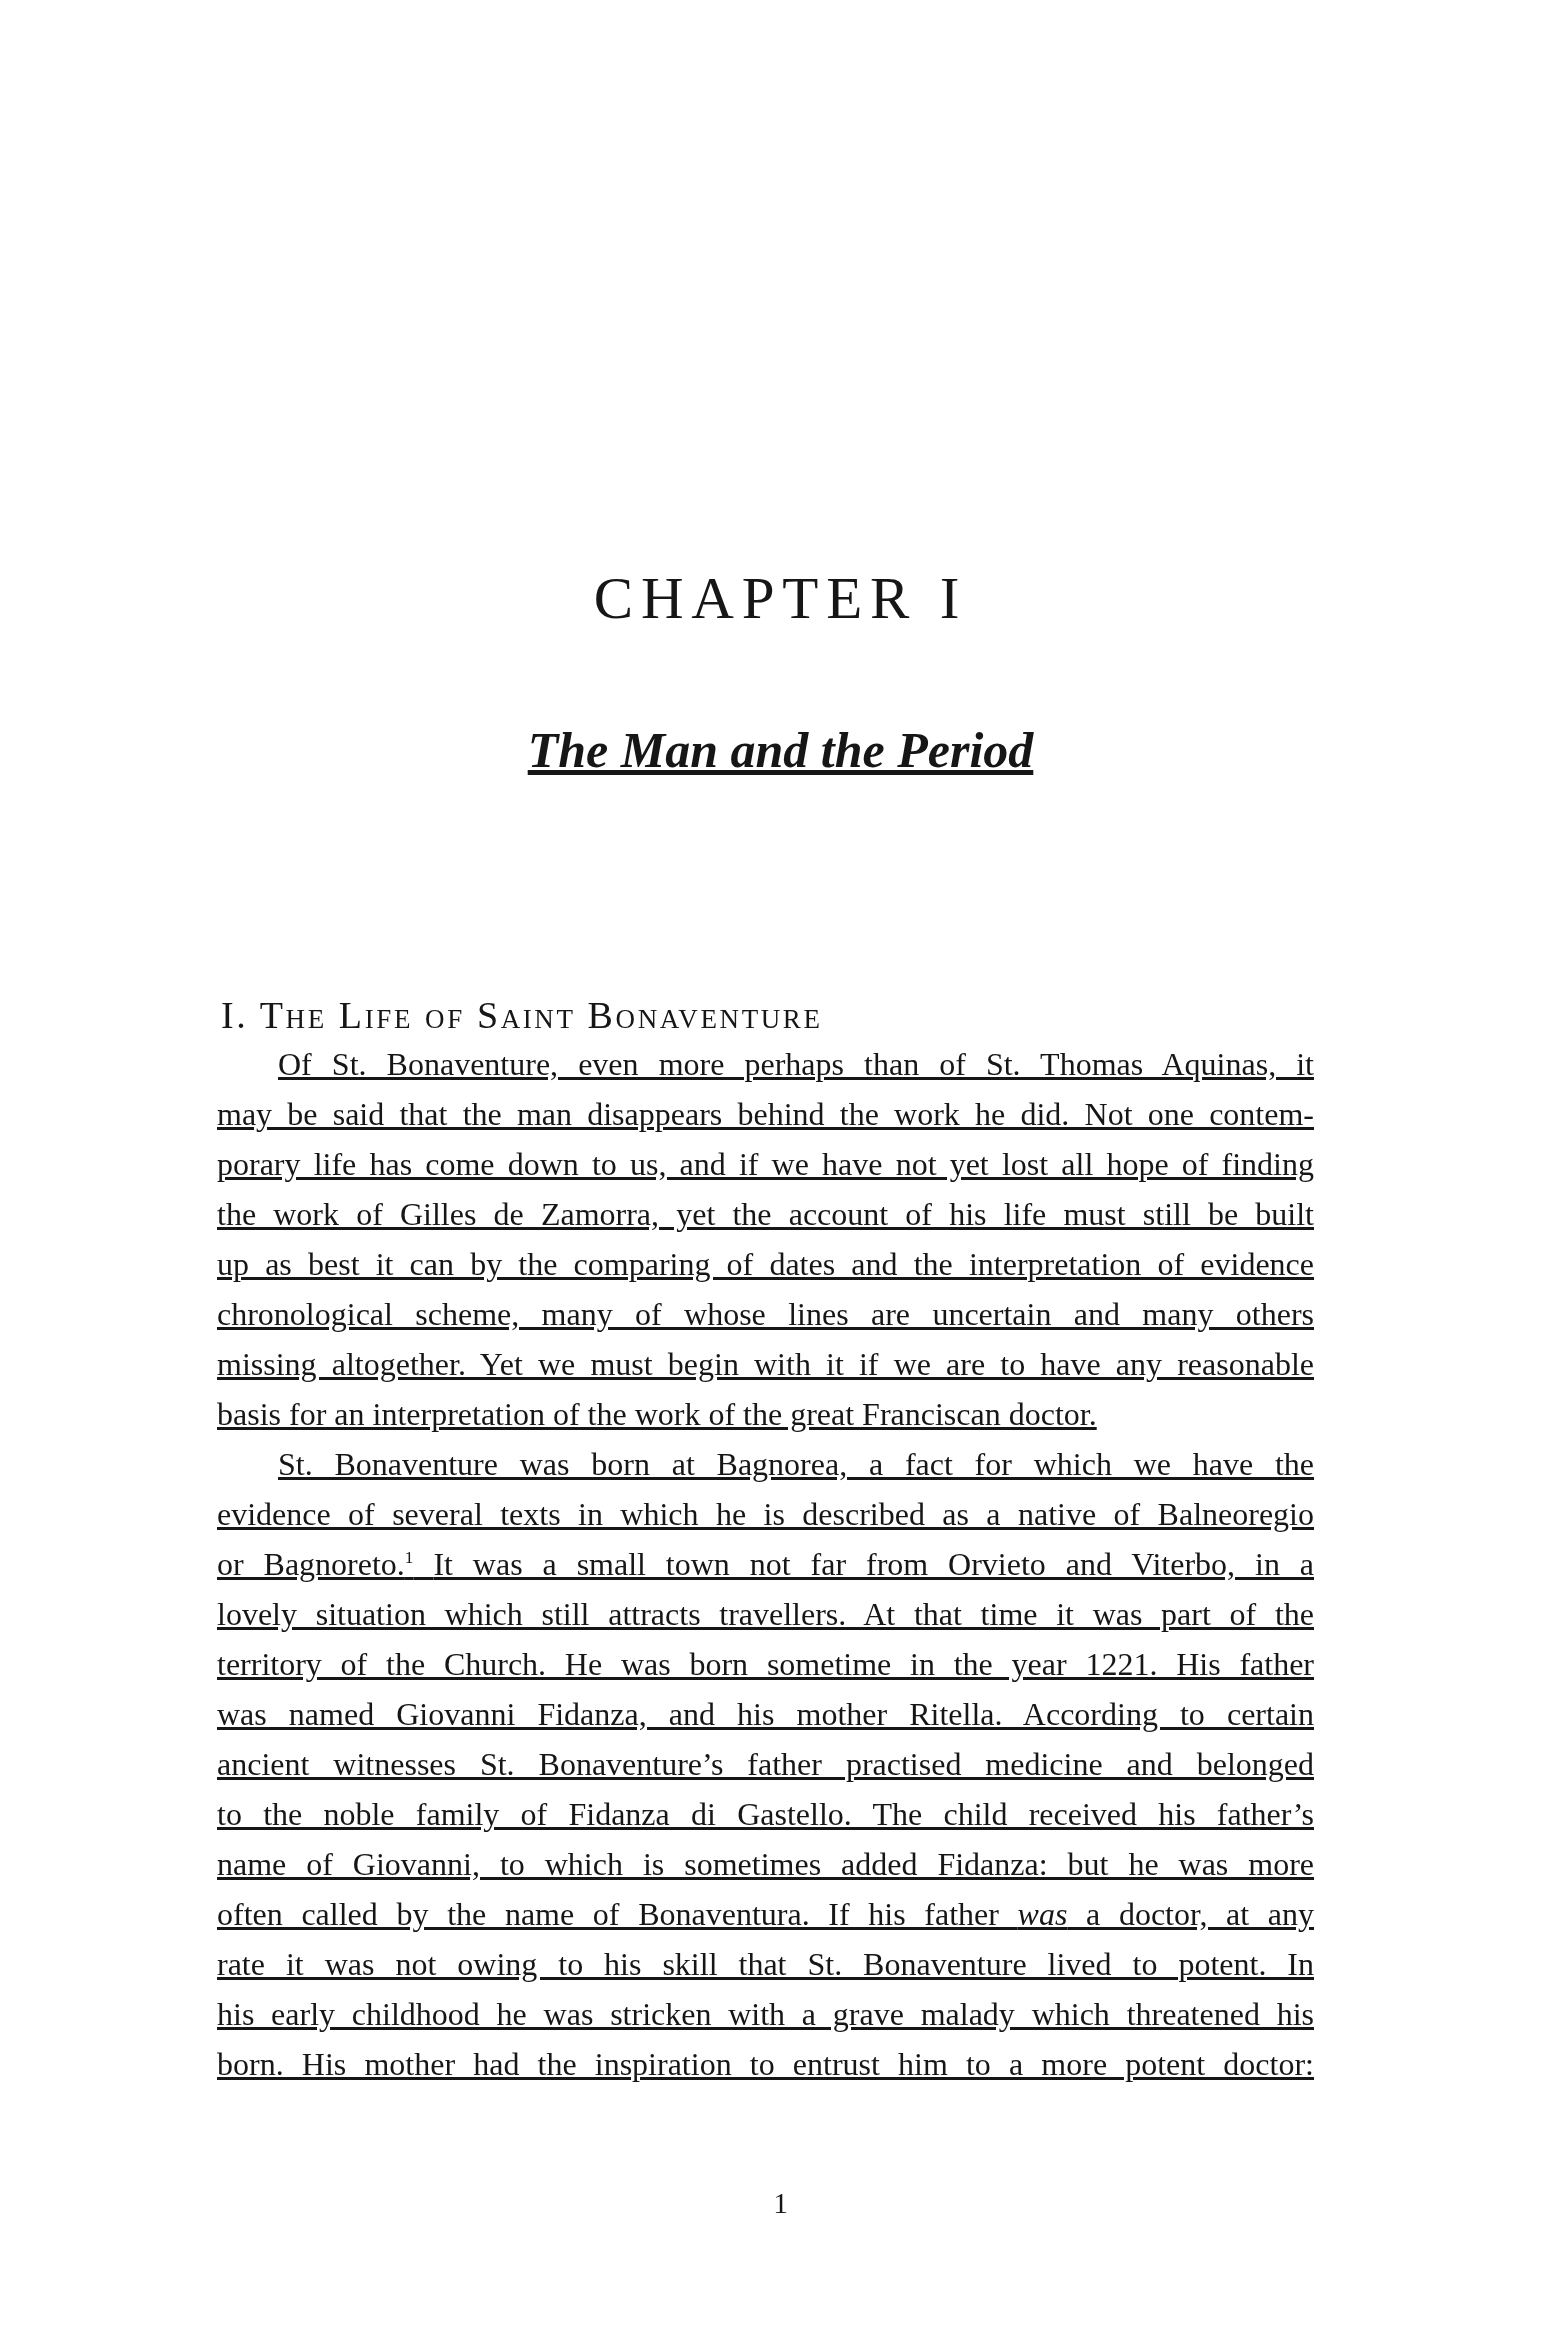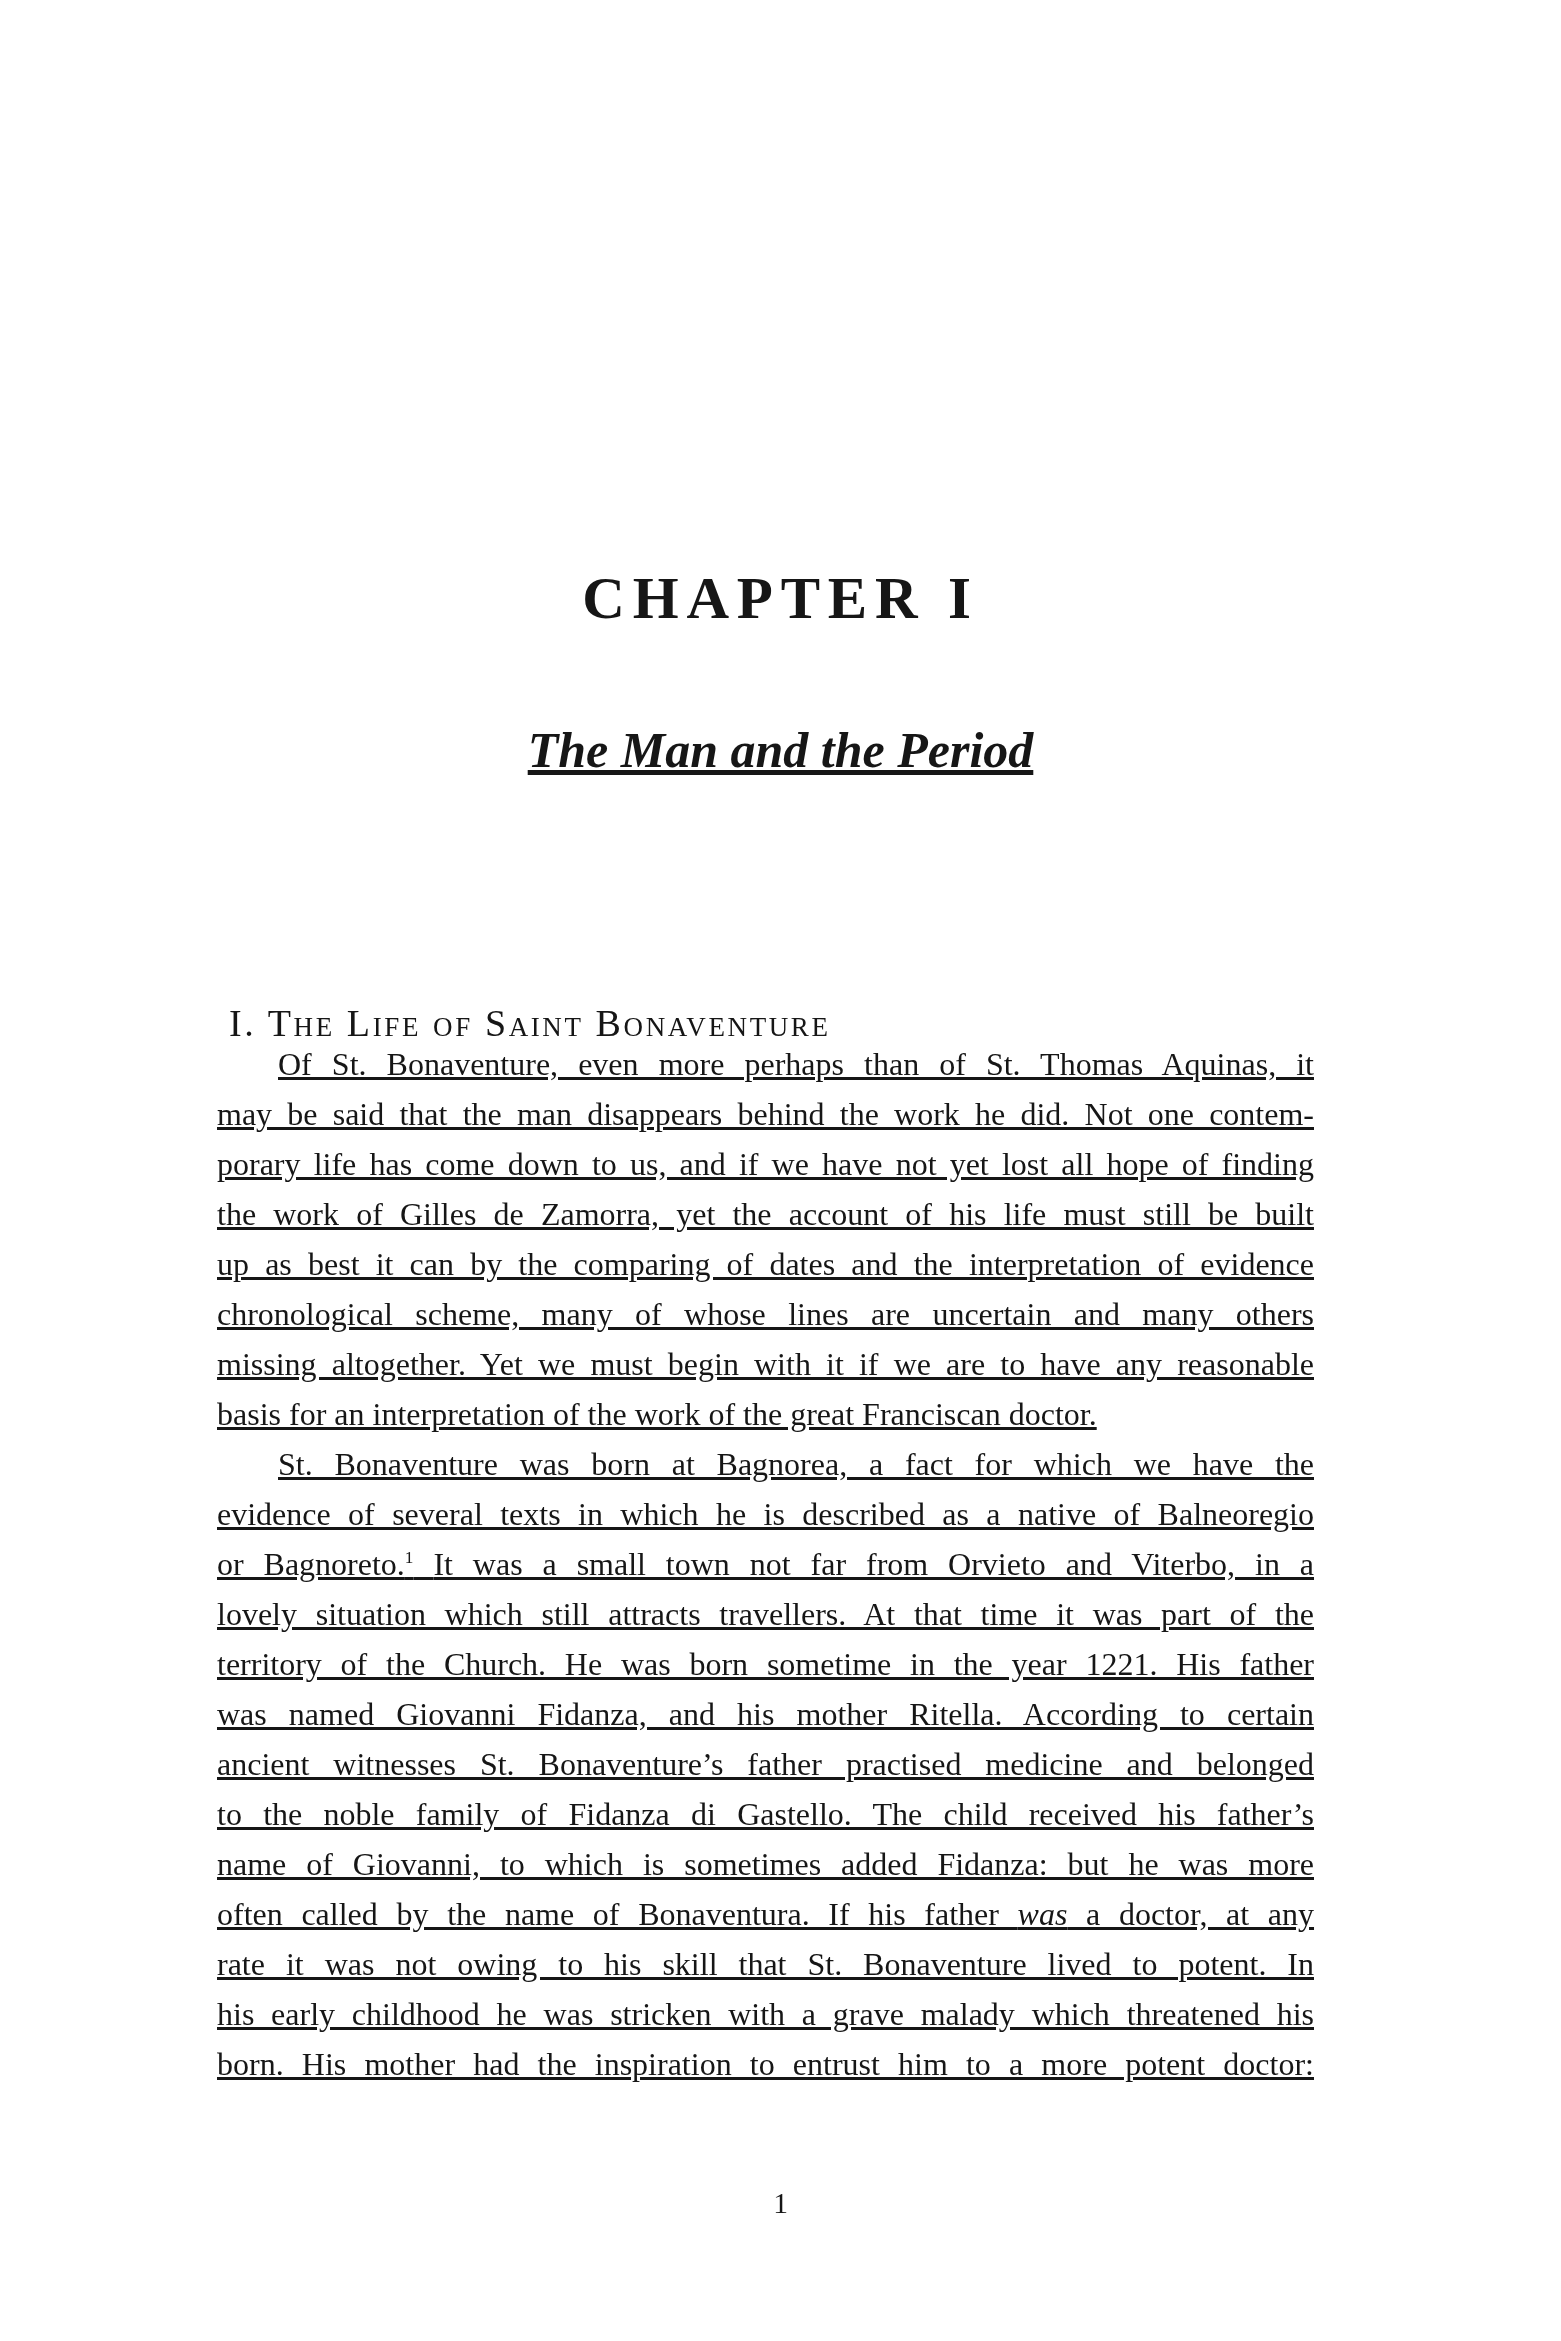--- a/index.html
+++ b/index.html
@@ -1,23 +1,23 @@
 <!DOCTYPE html>
 <html style="font-size:14px"><head>
 <meta charset="utf-8">
 <style>
   html, body { margin: 0; padding: 0; background: #ffffff; }
   body { width: 1561px; height: 2342px; position: relative; overflow: hidden;
          font-family: "Liberation Serif", "DejaVu Serif", serif; color: #161616; }
   .chapter-num { position: absolute; top: 564px; left: 0; width: 1561px; text-align: center;
-                 font-size: 59px; letter-spacing: 7.8px; line-height: 69px; font-weight: bold; margin: 0; }
+                 font-size: 59px; letter-spacing: 7.8px; line-height: 69px; font-weight: normal; margin: 0; }
   .chapter-title { position: absolute; top: 720px; left: 0; width: 1561px; text-align: center;
                    font-size: 50px; font-style: italic; line-height: 61px; margin: 0; text-decoration: underline; }
   .section-heading { position: absolute; top: 987px; left: 217px; font-size: 38px;
-                     font-variant: small-caps; letter-spacing: 2.6px; line-height: 49px; margin: 12px; font-weight: normal; }
+                     font-variant: small-caps; letter-spacing: 2.6px; line-height: 49px; margin: 4px; font-weight: normal; }
   .body-text { position: absolute; top: 1039px; left: 217px; width: 1097px; }
   .para { margin: 0; font-size: 32px; line-height: 50px; text-align: justify; text-indent: 61px; }
   .line { display: block; text-align: justify; text-align-last: justify; white-space: nowrap; text-decoration: underline; }
   .line.last { text-align-last: left; }
   .line.indent { padding-left: 61px; }
   sup { font-size: 17.3px; vertical-align: 12px; line-height: 0; }
   .page-number { position: absolute; top: 2186px; left: 0; width: 1561px; text-align: center;
                  font-size: 29.5px; line-height: 35px; }
 </style>
 </head>

